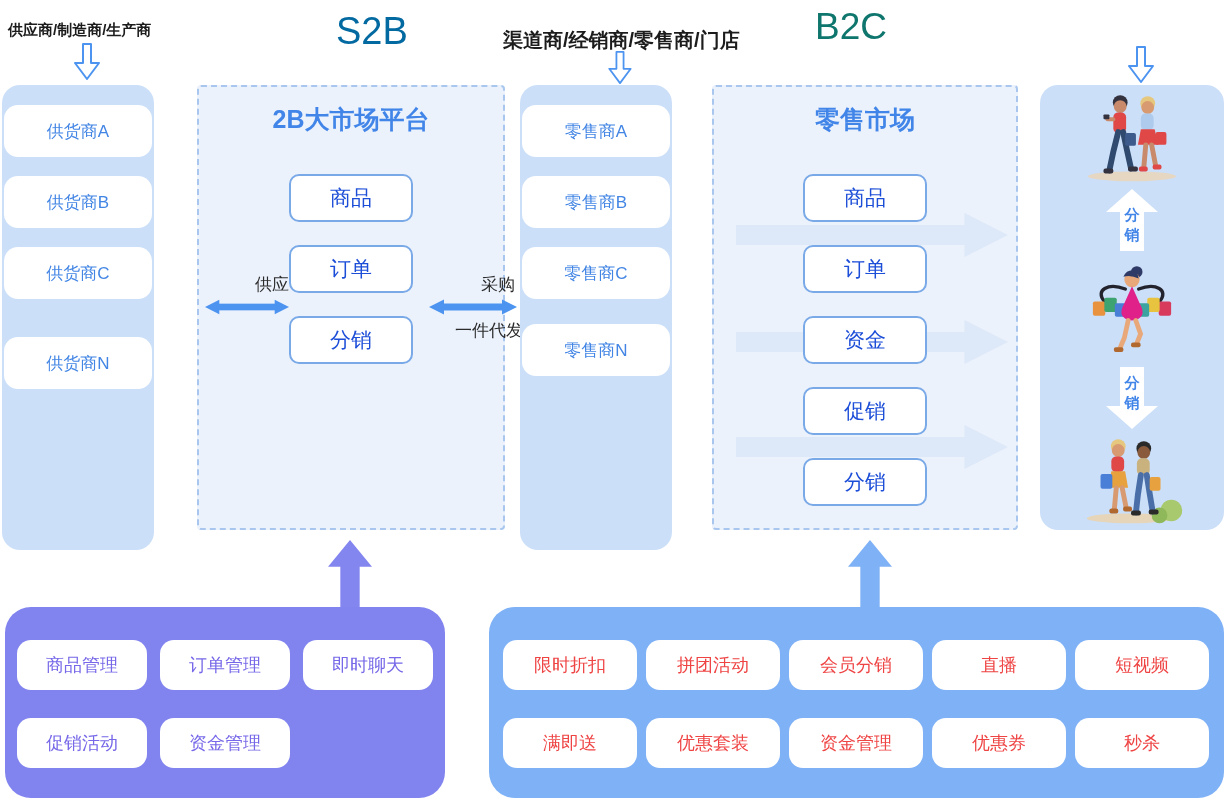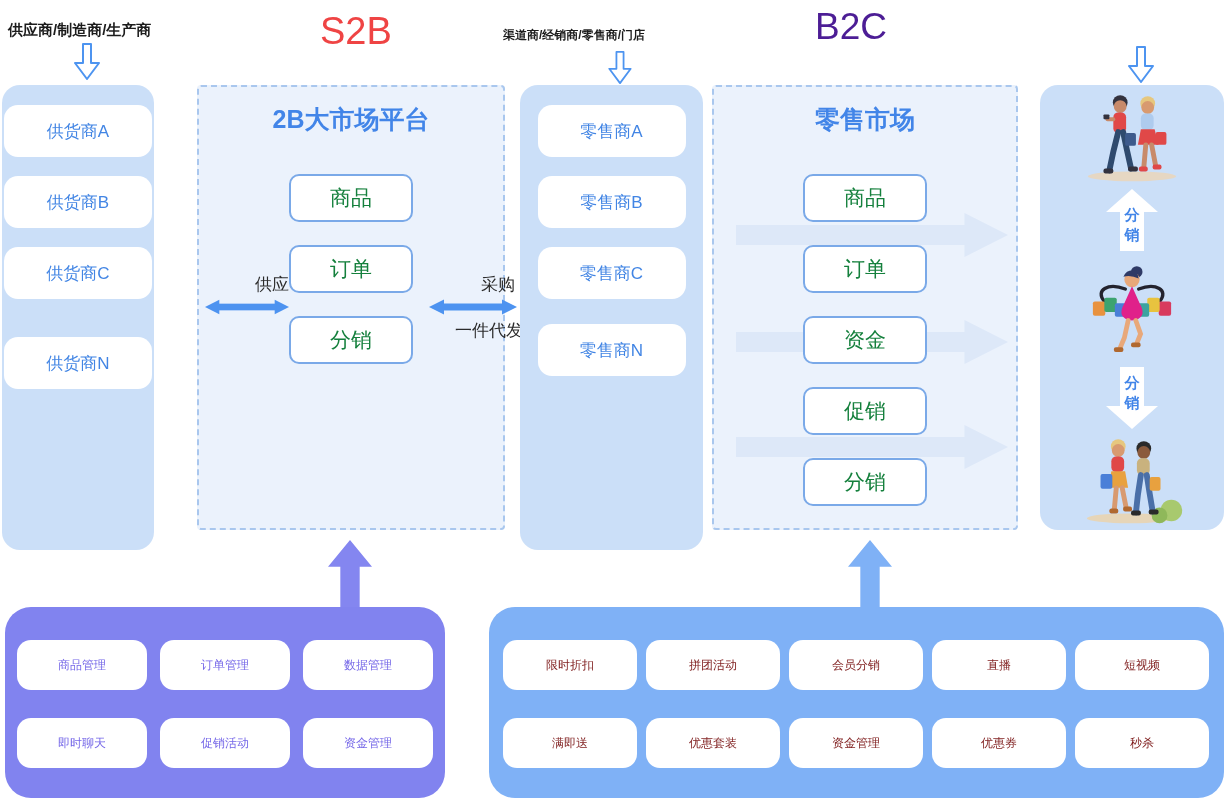--- a/index.html
+++ b/index.html
@@ -18,21 +18,21 @@
   .dots{margin:25px 0 0 0;}
   .dot{width:7px;height:7px;border-radius:50%;background:#fff;margin:5px auto;}
 
   
   .dash-panel{position:absolute;top:85px;height:445px;background:#EBF2FC;border:2px dashed #A9C7EE;
               border-radius:4px;box-sizing:border-box;}
   .panel-title{position:absolute;top:16px;left:0;right:0;text-align:center;
                font-size:25px;font-weight:700;color:#4285E8;}
   .module-col{position:absolute;left:0;right:0;display:flex;flex-direction:column;align-items:center;gap:23px;}
   .module-box{width:124px;height:48px;box-sizing:border-box;background:#fff;border:2px solid #7AA9E8;
-              border-radius:10px;color:#15803d;font-size:21px;display:flex;align-items:center;
+              border-radius:10px;color:#1d4ed8;font-size:21px;display:flex;align-items:center;
               justify-content:center;z-index:2;}
   .side-label{position:absolute;font-size:17px;color:#2b2b2b;text-align:right;white-space:nowrap;}
   .dbl-arrow{position:absolute;z-index:3;}
   .flow-arrow-right{position:absolute;height:44px;background:#DDE8F8;z-index:1;
     clip-path:polygon(0 27%,84% 27%,84% 0,100% 50%,84% 100%,84% 73%,0 73%);}
 
   
   .illus{position:absolute;left:50%;transform:translateX(-50%);}
   .dist-arrow{position:absolute;width:52px;height:62px;left:66px;}
   .dist-arrow svg{position:absolute;left:0;top:0;}
@@ -43,42 +43,42 @@
   
   .up-big-arrow{position:absolute;width:44px;height:67px;
     clip-path:polygon(50% 0,100% 40%,72% 40%,72% 100%,28% 100%,28% 40%,0 40%);}
 
   
   .tools-panel{position:absolute;top:607px;height:191px;border-radius:26px;box-sizing:border-box;
                display:flex;flex-wrap:wrap;align-content:flex-start;}
   .tools-purple{left:5px;width:440px;background:#8183EF;padding:33px 12px 0 12px;column-gap:13px;row-gap:28px;}
   .tools-purple .tool-btn{color:#7668E8;width:130px;}
   .tools-blue{left:489px;width:735px;background:#7FB1F6;padding:33px 14px 0 14px;column-gap:9px;row-gap:28px;}
-  .tools-blue .tool-btn{color:#7f1d1d;width:134px;}
+  .tools-blue .tool-btn{color:#ef4444;width:134px;}
   .tool-btn{height:50px;background:#fff;border-radius:14px;display:flex;align-items:center;
-            justify-content:center;font-size:12px;}
+            justify-content:center;font-size:18px;}
 </style>
 </head>
 <body>
 
 <div class="canvas">
 
   <div class="top-label" style="left:8px;top:21px">供应商/制造商/生产商</div>
   <svg class="hollow-arrow" style="left:74px;top:43px" width="26" height="37" viewBox="0 0 26 37">
     <polygon points="9,1 17,1 17,20 25,20 13,36 1,20 9,20" fill="#ffffff" stroke="#4D94F0" stroke-width="2" stroke-linejoin="round"></polygon>
   </svg>
 
-  <div class="section-title" style="left:320px;top:10px;font-size:38px;color:#ef4444;font-weight:500">S2B</div>
-
-  <div class="top-label" style="left:503px;top:27px;font-size:12px">渠道商/经销商/零售商/门店</div>
+  <div class="section-title" style="left:336px;top:10px;font-size:38px;color:#0369a1;font-weight:500">S2B</div>
+
+  <div class="top-label" style="left:503px;top:27px;font-size:20px">渠道商/经销商/零售商/门店</div>
   <svg class="hollow-arrow" style="left:608px;top:51px" width="24" height="33" viewBox="0 0 26 37">
     <polygon points="9,1 17,1 17,20 25,20 13,36 1,20 9,20" fill="#ffffff" stroke="#4D94F0" stroke-width="2" stroke-linejoin="round"></polygon>
   </svg>
 
-  <div class="section-title" style="left:815px;top:6px;font-size:37px;color:#4c1d95;font-weight:500">B2C</div>
+  <div class="section-title" style="left:815px;top:6px;font-size:37px;color:#0f766e;font-weight:500">B2C</div>
 
   <svg class="hollow-arrow" style="left:1128px;top:46px" width="26" height="37" viewBox="0 0 26 37">
     <polygon points="9,1 17,1 17,20 25,20 13,36 1,20 9,20" fill="#ffffff" stroke="#4D94F0" stroke-width="2" stroke-linejoin="round"></polygon>
   </svg>
 
   <div class="col-panel" style="left:2px;width:152px;padding-top:20px">
     <div>
         <div class="white-card">供货商A</div>
         <div class="white-card">供货商B</div>
         <div class="white-card">供货商C</div>
@@ -111,21 +111,21 @@
 
     <div class="side-label" style="left:228px;top:186px;width:88px">采购</div>
     <svg class="dbl-arrow" style="left:230px;top:211px" width="88" height="18" viewBox="0 0 88 18">
       <polygon points="0,9 15,1.5 15,16.5" fill="#4D93F0"></polygon>
       <polygon points="88,9 73,1.5 73,16.5" fill="#4D93F0"></polygon>
       <rect x="13" y="5.5" width="62" height="7" fill="#4D93F0"></rect>
     </svg>
     <div class="side-label" style="left:224px;top:232px;width:100px">一件代发</div>
   </div>
 
-  <div class="col-panel" style="left:520px;width:183px;padding-top:20px">
+  <div class="col-panel" style="left:520px;width:152px;padding-top:20px">
     <div>
         <div class="white-card">零售商A</div>
         <div class="white-card">零售商B</div>
         <div class="white-card">零售商C</div>
       </div>
     <div class="dots">
       <span class="dot"></span>
       <span class="dot"></span>
       <span class="dot"></span>
       <span class="dot"></span>
@@ -234,21 +234,20 @@
       <rect x="78" y="44" width="11" height="14" rx="2" fill="#E8A13F"></rect>
     </svg>
   </div>
 
   <div class="up-big-arrow" style="left:328px;top:540px;background:#8486F0"></div>
   <div class="up-big-arrow" style="left:848px;top:540px;background:#7FB1F6"></div>
 
   <div class="tools-panel tools-purple">
       <div class="tool-btn">商品管理</div>
       <div class="tool-btn">订单管理</div>
-      <div class="tool-btn">数据管理</div>
       <div class="tool-btn">即时聊天</div>
       <div class="tool-btn">促销活动</div>
       <div class="tool-btn">资金管理</div>
     </div>
 
   <div class="tools-panel tools-blue">
       <div class="tool-btn">限时折扣</div>
       <div class="tool-btn">拼团活动</div>
       <div class="tool-btn">会员分销</div>
       <div class="tool-btn">直播</div>

